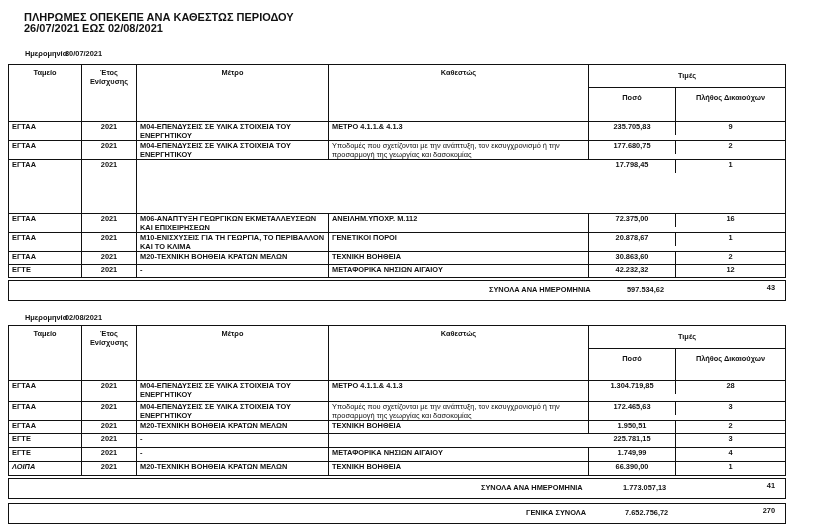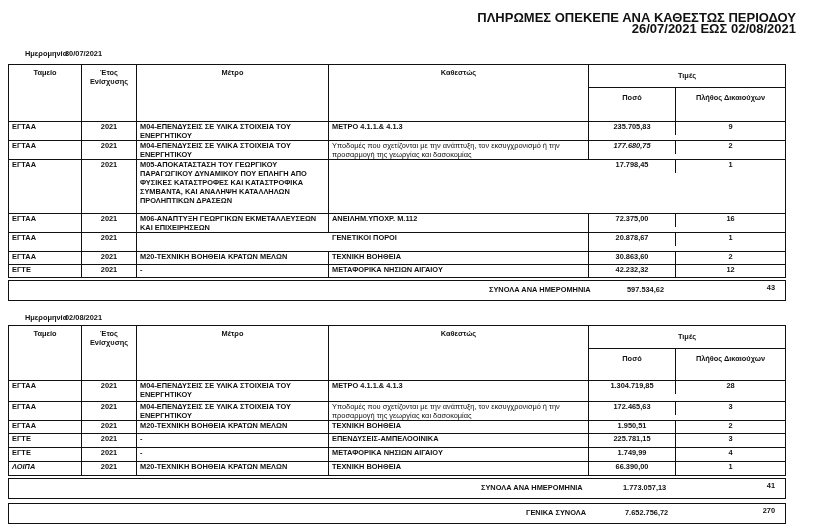--- a/index.html
+++ b/index.html
@@ -2,22 +2,22 @@
 <html><head>
 <meta charset="utf-8">
 <style>
   html, body { margin: 0; padding: 0; background: #ffffff; }
   body {
     width: 824px; height: 528px; position: relative; overflow: hidden;
     font-family: "Liberation Sans", "DejaVu Sans", sans-serif;
     color: #111; font-size: 7.4px; line-height: 1.2;
   }
   .title {
-    position: absolute; left: 0; top: 12px; width: 796px; text-align: right;
-    font-weight: bold; font-size: 13px; line-height: 11px;
+    position: absolute; left: 0; top: 12px; width: 796px; text-align: left;
+    font-weight: bold; font-size: 11px; line-height: 11px; padding-left: 24px;
   }
   .date-line { position: absolute; left: 25px; font-weight: bold; font-size: 7.4px; }
   .date-line .lbl { display: inline-block; width: 40px; }
   .tbl {
     position: absolute; left: 8px; width: 778px;
     border: 1px solid #111; box-sizing: border-box;
   }
   .hdr { position: relative; border-bottom: 1px solid #111; }
   .hdr .c { position: absolute; top: 0; bottom: 0; border-right: 1px solid #111; text-align: center; font-weight: bold; padding-top: 4px; box-sizing: border-box; }
   .hdr .tim { position: absolute; top: 0; right: 0; bottom: 0; }
@@ -65,41 +65,41 @@
       <div class="c bl" style="left:128px;width:192px;">Μ04-ΕΠΕΝΔΥΣΕΙΣ ΣΕ ΥΛΙΚΑ ΣΤΟΙΧΕΙΑ ΤΟΥ ΕΝΕΡΓΗΤΙΚΟΥ</div>
       <div class="c bl" style="left:320px;width:260px;">ΜΕΤΡΟ 4.1.1.&amp; 4.1.3</div>
       <div class="c bl r" style="left:580px;width:87px;height:13px;">235.705,83</div>
       <div class="c r" style="left:667px;right:0;">9</div>
     </div>
     <div class="row" style="height:18px;">
       <div class="c bl" style="left:0;width:73px;">ΕΓΤΑΑ</div>
       <div class="c bl r" style="left:73px;width:55px;">2021</div>
       <div class="c bl" style="left:128px;width:192px;">Μ04-ΕΠΕΝΔΥΣΕΙΣ ΣΕ ΥΛΙΚΑ ΣΤΟΙΧΕΙΑ ΤΟΥ ΕΝΕΡΓΗΤΙΚΟΥ</div>
       <div class="c bl" style="left:320px;width:260px;font-weight:normal;">Υποδομές που σχετίζονται με την ανάπτυξη, τον εκσυγχρονισμό ή την προσαρμογή της γεωργίας και δασοκομίας</div>
-      <div class="c bl r" style="left:580px;width:87px;height:13px;font-style:italic;">177.680,75</div>
+      <div class="c bl r" style="left:580px;width:87px;height:13px;">177.680,75</div>
       <div class="c r" style="left:667px;right:0;">2</div>
     </div>
     <div class="row" style="height:53px;">
       <div class="c bl" style="left:0;width:73px;">ΕΓΤΑΑ</div>
       <div class="c bl r" style="left:73px;width:55px;">2021</div>
-      <div class="c bl" style="left:128px;width:192px;">Μ05-ΑΠΟΚΑΤΑΣΤΑΣΗ ΤΟΥ ΓΕΩΡΓΙΚΟΥ ΠΑΡΑΓΩΓΙΚΟΥ ΔΥΝΑΜΙΚΟΥ ΠΟΥ ΕΠΛΗΓΗ ΑΠΟ ΦΥΣΙΚΕΣ ΚΑΤΑΣΤΡΟΦΕΣ ΚΑΙ ΚΑΤΑΣΤΡΟΦΙΚΑ ΣΥΜΒΑΝΤΑ, ΚΑΙ ΑΝΑΛΗΨΗ ΚΑΤΑΛΛΗΛΩΝ ΠΡΟΛΗΠΤΙΚΩΝ ΔΡΑΣΕΩΝ</div>
       <div class="c bl r" style="left:580px;width:87px;height:13px;">17.798,45</div>
       <div class="c r" style="left:667px;right:0;">1</div>
     </div>
     <div class="row" style="height:18px;">
       <div class="c bl" style="left:0;width:73px;">ΕΓΤΑΑ</div>
       <div class="c bl r" style="left:73px;width:55px;">2021</div>
       <div class="c bl" style="left:128px;width:192px;">Μ06-ΑΝΑΠΤΥΞΗ ΓΕΩΡΓΙΚΩΝ ΕΚΜΕΤΑΛΛΕΥΣΕΩΝ ΚΑΙ ΕΠΙΧΕΙΡΗΣΕΩΝ</div>
       <div class="c bl" style="left:320px;width:260px;">ΑΝΕΙΛΗΜ.ΥΠΟΧΡ. Μ.112</div>
       <div class="c bl r" style="left:580px;width:87px;height:13px;">72.375,00</div>
       <div class="c r" style="left:667px;right:0;">16</div>
     </div>
     <div class="row" style="height:18px;">
       <div class="c bl" style="left:0;width:73px;">ΕΓΤΑΑ</div>
       <div class="c bl r" style="left:73px;width:55px;">2021</div>
+      <div class="c bl" style="left:128px;width:192px;">Μ10-ΕΝΙΣΧΥΣΕΙΣ ΓΙΑ ΤΗ ΓΕΩΡΓΙΑ, ΤΟ ΠΕΡΙΒΑΛΛΟΝ ΚΑΙ ΤΟ ΚΛΙΜΑ</div>
       <div class="c bl" style="left:320px;width:260px;">ΓΕΝΕΤΙΚΟΙ ΠΟΡΟΙ</div>
       <div class="c bl r" style="left:580px;width:87px;height:13px;">20.878,67</div>
       <div class="c r" style="left:667px;right:0;">1</div>
     </div>
     <div class="row" style="height:12px;">
       <div class="c bl" style="left:0;width:73px;">ΕΓΤΑΑ</div>
       <div class="c bl r" style="left:73px;width:55px;">2021</div>
       <div class="c bl" style="left:128px;width:192px;">Μ20-ΤΕΧΝΙΚΗ ΒΟΗΘΕΙΑ ΚΡΑΤΩΝ ΜΕΛΩΝ</div>
       <div class="c bl" style="left:320px;width:260px;">ΤΕΧΝΙΚΗ ΒΟΗΘΕΙΑ</div>
       <div class="c bl r" style="left:580px;width:87px;">30.863,60</div>
@@ -160,21 +160,20 @@
       <div class="c bl r" style="left:73px;width:55px;">2021</div>
       <div class="c bl" style="left:128px;width:192px;">Μ20-ΤΕΧΝΙΚΗ ΒΟΗΘΕΙΑ ΚΡΑΤΩΝ ΜΕΛΩΝ</div>
       <div class="c bl" style="left:320px;width:260px;">ΤΕΧΝΙΚΗ ΒΟΗΘΕΙΑ</div>
       <div class="c bl r" style="left:580px;width:87px;">1.950,51</div>
       <div class="c r" style="left:667px;right:0;">2</div>
     </div>
     <div class="row" style="height:13px;">
       <div class="c bl" style="left:0;width:73px;">ΕΓΤΕ</div>
       <div class="c bl r" style="left:73px;width:55px;">2021</div>
       <div class="c bl" style="left:128px;width:192px;">-</div>
-      <div class="c bl" style="left:320px;width:260px;">ΕΠΕΝΔΥΣΕΙΣ-ΑΜΠΕΛΟΟΙΝΙΚΑ</div>
       <div class="c bl r" style="left:580px;width:87px;">225.781,15</div>
       <div class="c r" style="left:667px;right:0;">3</div>
     </div>
     <div class="row" style="height:13px;">
       <div class="c bl" style="left:0;width:73px;">ΕΓΤΕ</div>
       <div class="c bl r" style="left:73px;width:55px;">2021</div>
       <div class="c bl" style="left:128px;width:192px;">-</div>
       <div class="c bl" style="left:320px;width:260px;">ΜΕΤΑΦΟΡΙΚΑ ΝΗΣΙΩΝ ΑΙΓΑΙΟΥ</div>
       <div class="c bl r" style="left:580px;width:87px;">1.749,99</div>
       <div class="c r" style="left:667px;right:0;">4</div>

